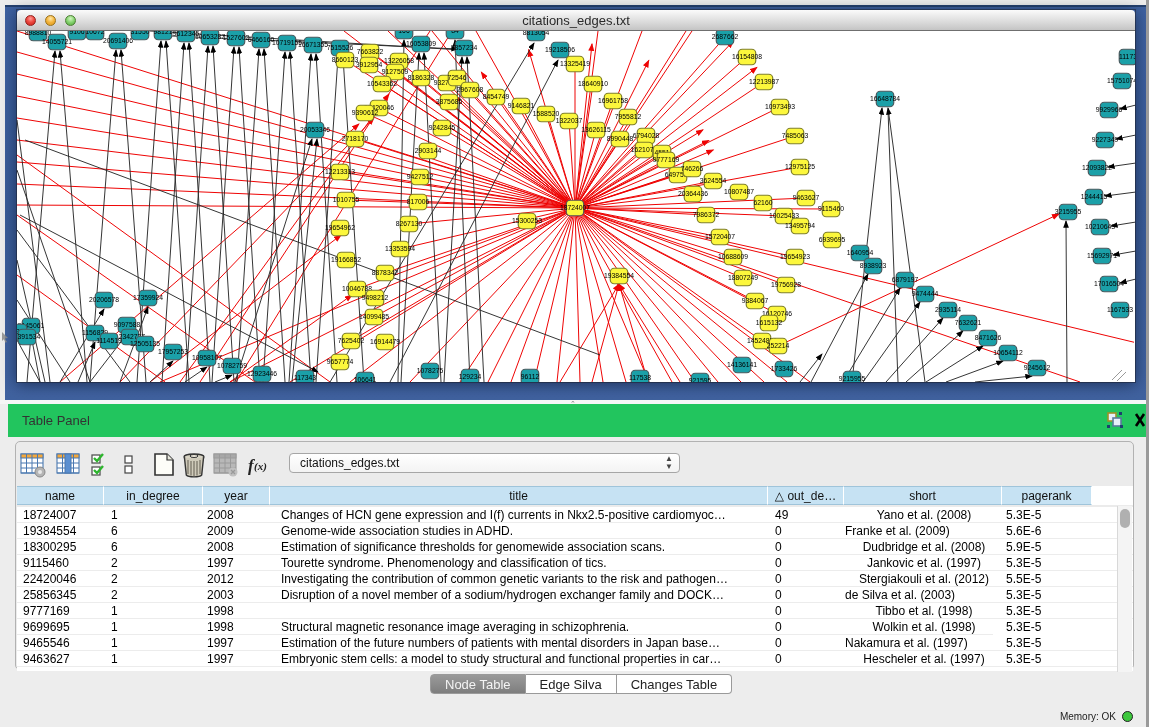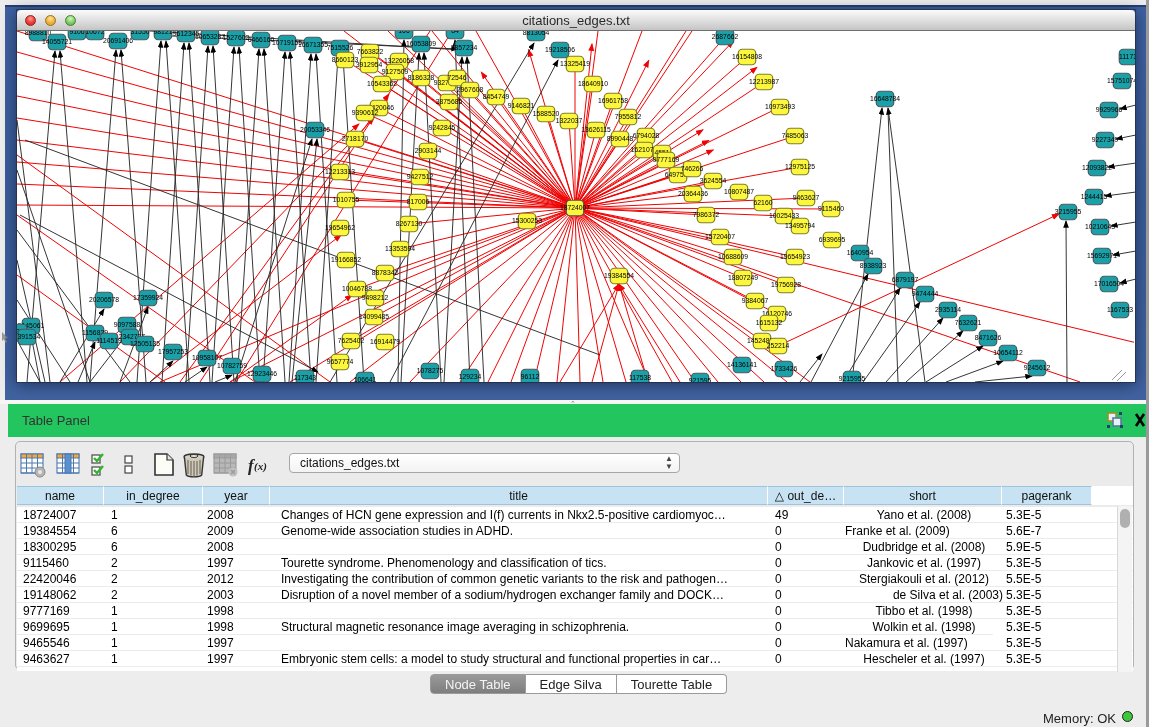--- a/index.html
+++ b/index.html
@@ -37,21 +37,21 @@
 .row{position:absolute;height:16px;line-height:16px;white-space:nowrap;border-bottom:1px solid #ececec;}
 .c{position:absolute;top:0;overflow:hidden;text-overflow:ellipsis;white-space:nowrap;height:16px;}
 #vsb{position:absolute;right:1px;top:64px;width:15px;height:166px;background:#f4f4f4;border-left:1px solid #d8d8d8;}
 #vsb .th{position:absolute;left:2px;top:3px;width:10px;height:19px;background:#b0b0b0;border-radius:5px;}
 #tabs{position:absolute;left:430px;top:674px;height:32px;font-size:13px;}
 .tab{float:left;height:20px;line-height:19px;padding:0 14px;background:#fff;border:1px solid #9a9a9a;
  border-left:none;color:#222;}
 .tab.first{border-left:1px solid #9a9a9a;border-radius:4px 0 0 4px;}
 .tab.last{border-radius:0 4px 4px 0;}
 .tab.sel{background:linear-gradient(180deg,#9a9a9a,#7e7e7e);color:#f4f4f4;}
-#status{position:absolute;right:33px;top:711px;font-size:13px;color:#222;}
+#status{position:absolute;right:33px;top:711px;font-size:10px;color:#222;}
 #statusdot{position:absolute;right:16px;top:711px;width:11px;height:11px;border-radius:50%;
  background:#3cc73c;border:1px solid #222;}
 #redge{position:absolute;right:0;top:0;width:3px;height:727px;background:#9a9a9a;}
 </style>
 </head>
 <body>
 <div id="desk"></div>
 <div id="win">
   <div id="titlebar">
     <div class="t">citations_edges.txt</div>
@@ -633,26 +633,27 @@
         <span class="c" style="left:828px;width:158px;text-align:center">Yano et al. (2008)</span>
         <span class="c" style="left:989px;width:100px">5.3E-5</span>
       </div>
 <div class="row" style="top:16px;width:1116px">
         <span class="c" style="left:6px;width:85px">19384554</span>
         <span class="c" style="left:94px;width:100px">6</span>
         <span class="c" style="left:190px;width:70px">2009</span>
         <span class="c" style="left:264px;width:492px">Genome-wide association studies in ADHD.</span>
         <span class="c" style="left:758px;width:70px">0</span>
         <span class="c" style="left:828px;width:158px;text-align:left">Franke et al. (2009)</span>
-        <span class="c" style="left:989px;width:100px">5.6E-7</span>
+        <span class="c" style="left:989px;width:100px">5.6E-6</span>
       </div>
 <div class="row" style="top:32px;width:1116px">
         <span class="c" style="left:6px;width:85px">18300295</span>
         <span class="c" style="left:94px;width:100px">6</span>
         <span class="c" style="left:190px;width:70px">2008</span>
+        <span class="c" style="left:264px;width:492px">Estimation of significance thresholds for genomewide association scans.</span>
         <span class="c" style="left:758px;width:70px">0</span>
         <span class="c" style="left:828px;width:158px;text-align:center">Dudbridge et al. (2008)</span>
         <span class="c" style="left:989px;width:100px">5.9E-5</span>
       </div>
 <div class="row" style="top:48px;width:1116px">
         <span class="c" style="left:6px;width:85px">9115460</span>
         <span class="c" style="left:94px;width:100px">2</span>
         <span class="c" style="left:190px;width:70px">1997</span>
         <span class="c" style="left:264px;width:492px">Tourette syndrome. Phenomenology and classification of tics.</span>
         <span class="c" style="left:758px;width:70px">0</span>
@@ -662,26 +663,26 @@
 <div class="row" style="top:64px;width:1116px">
         <span class="c" style="left:6px;width:85px">22420046</span>
         <span class="c" style="left:94px;width:100px">2</span>
         <span class="c" style="left:190px;width:70px">2012</span>
         <span class="c" style="left:264px;width:492px">Investigating the contribution of common genetic variants to the risk and pathogen…</span>
         <span class="c" style="left:758px;width:70px">0</span>
         <span class="c" style="left:828px;width:158px;text-align:center">Stergiakouli et al. (2012)</span>
         <span class="c" style="left:989px;width:100px">5.5E-5</span>
       </div>
 <div class="row" style="top:80px;width:1116px">
-        <span class="c" style="left:6px;width:85px">19148062</span>
+        <span class="c" style="left:6px;width:85px">25856345</span>
         <span class="c" style="left:94px;width:100px">2</span>
         <span class="c" style="left:190px;width:70px">2003</span>
         <span class="c" style="left:264px;width:492px">Disruption of a novel member of a sodium/hydrogen exchanger family and DOCK…</span>
         <span class="c" style="left:758px;width:70px">0</span>
-        <span class="c" style="left:828px;width:158px;text-align:right">de Silva et al. (2003)</span>
+        <span class="c" style="left:828px;width:158px;text-align:left">de Silva et al. (2003)</span>
         <span class="c" style="left:989px;width:100px">5.3E-5</span>
       </div>
 <div class="row" style="top:96px;width:1116px">
         <span class="c" style="left:6px;width:85px">9777169</span>
         <span class="c" style="left:94px;width:100px">1</span>
         <span class="c" style="left:190px;width:70px">1998</span>
         <span class="c" style="left:758px;width:70px">0</span>
         <span class="c" style="left:828px;width:158px;text-align:center">Tibbo et al. (1998)</span>
         <span class="c" style="left:989px;width:100px">5.3E-5</span>
       </div>
@@ -691,20 +692,21 @@
         <span class="c" style="left:190px;width:70px">1998</span>
         <span class="c" style="left:264px;width:492px">Structural magnetic resonance image averaging in schizophrenia.</span>
         <span class="c" style="left:758px;width:70px">0</span>
         <span class="c" style="left:828px;width:158px;text-align:center">Wolkin et al. (1998)</span>
         <span class="c" style="left:989px;width:100px">5.3E-5</span>
       </div>
 <div class="row" style="top:128px;width:1116px">
         <span class="c" style="left:6px;width:85px">9465546</span>
         <span class="c" style="left:94px;width:100px">1</span>
         <span class="c" style="left:190px;width:70px">1997</span>
+        <span class="c" style="left:264px;width:492px">Estimation of the future numbers of patients with mental disorders in Japan base…</span>
         <span class="c" style="left:758px;width:70px">0</span>
         <span class="c" style="left:828px;width:158px;text-align:left">Nakamura et al. (1997)</span>
         <span class="c" style="left:989px;width:100px">5.3E-5</span>
       </div>
 <div class="row" style="top:144px;width:1116px">
         <span class="c" style="left:6px;width:85px">9463627</span>
         <span class="c" style="left:94px;width:100px">1</span>
         <span class="c" style="left:190px;width:70px">1997</span>
         <span class="c" style="left:264px;width:492px">Embryonic stem cells: a model to study structural and functional properties in car…</span>
         <span class="c" style="left:758px;width:70px">0</span>
@@ -712,20 +714,20 @@
         <span class="c" style="left:989px;width:100px">5.3E-5</span>
       </div>
     </div>
   <div id="vsb">
       <div class="th"></div>
     </div>
 </div>
 <div id="tabs">
   <div class="tab first sel">Node Table</div>
     <div class="tab">Edge Silva</div>
-    <div class="tab last">Tourette Table</div>
+    <div class="tab last">Changes Table</div>
 </div>
 <div id="status">Memory: OK</div>
 <div id="statusdot"></div>
 <div id="redge"></div>
 <svg style="position:absolute;left:0px;top:330px" width="10" height="14">
     <path d="M2 2 L8 8 L5 8.5 L7 12 L5.5 12.7 L3.8 9.2 L2 11 Z" fill="#888" opacity="0.85"></path>
   </svg>
 
 </body></html>

